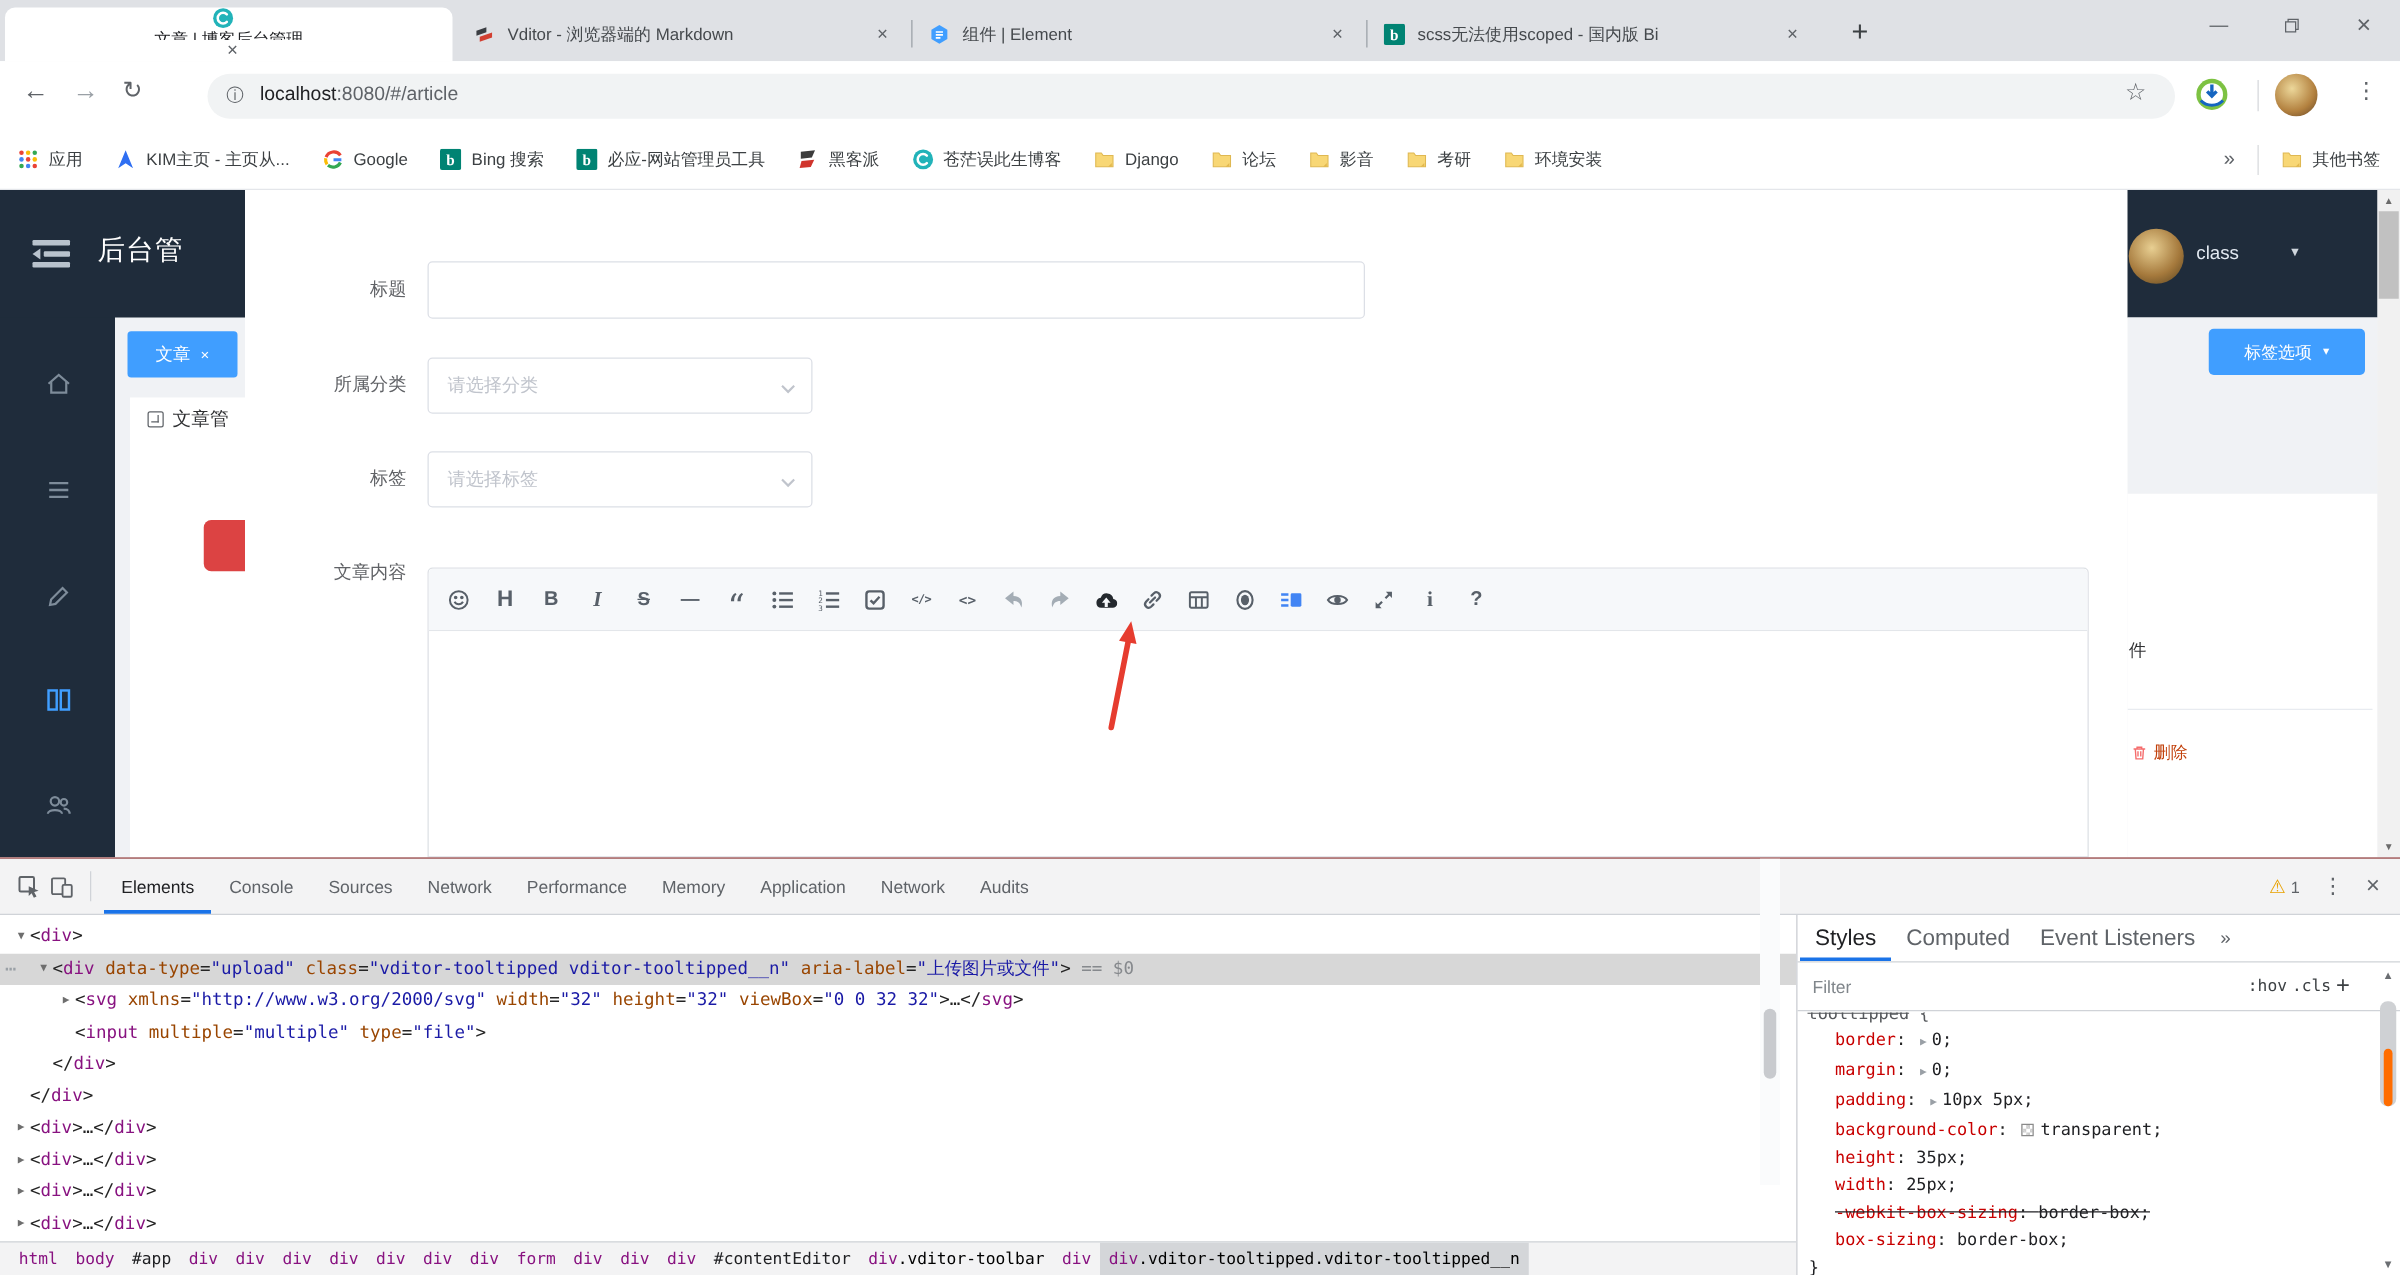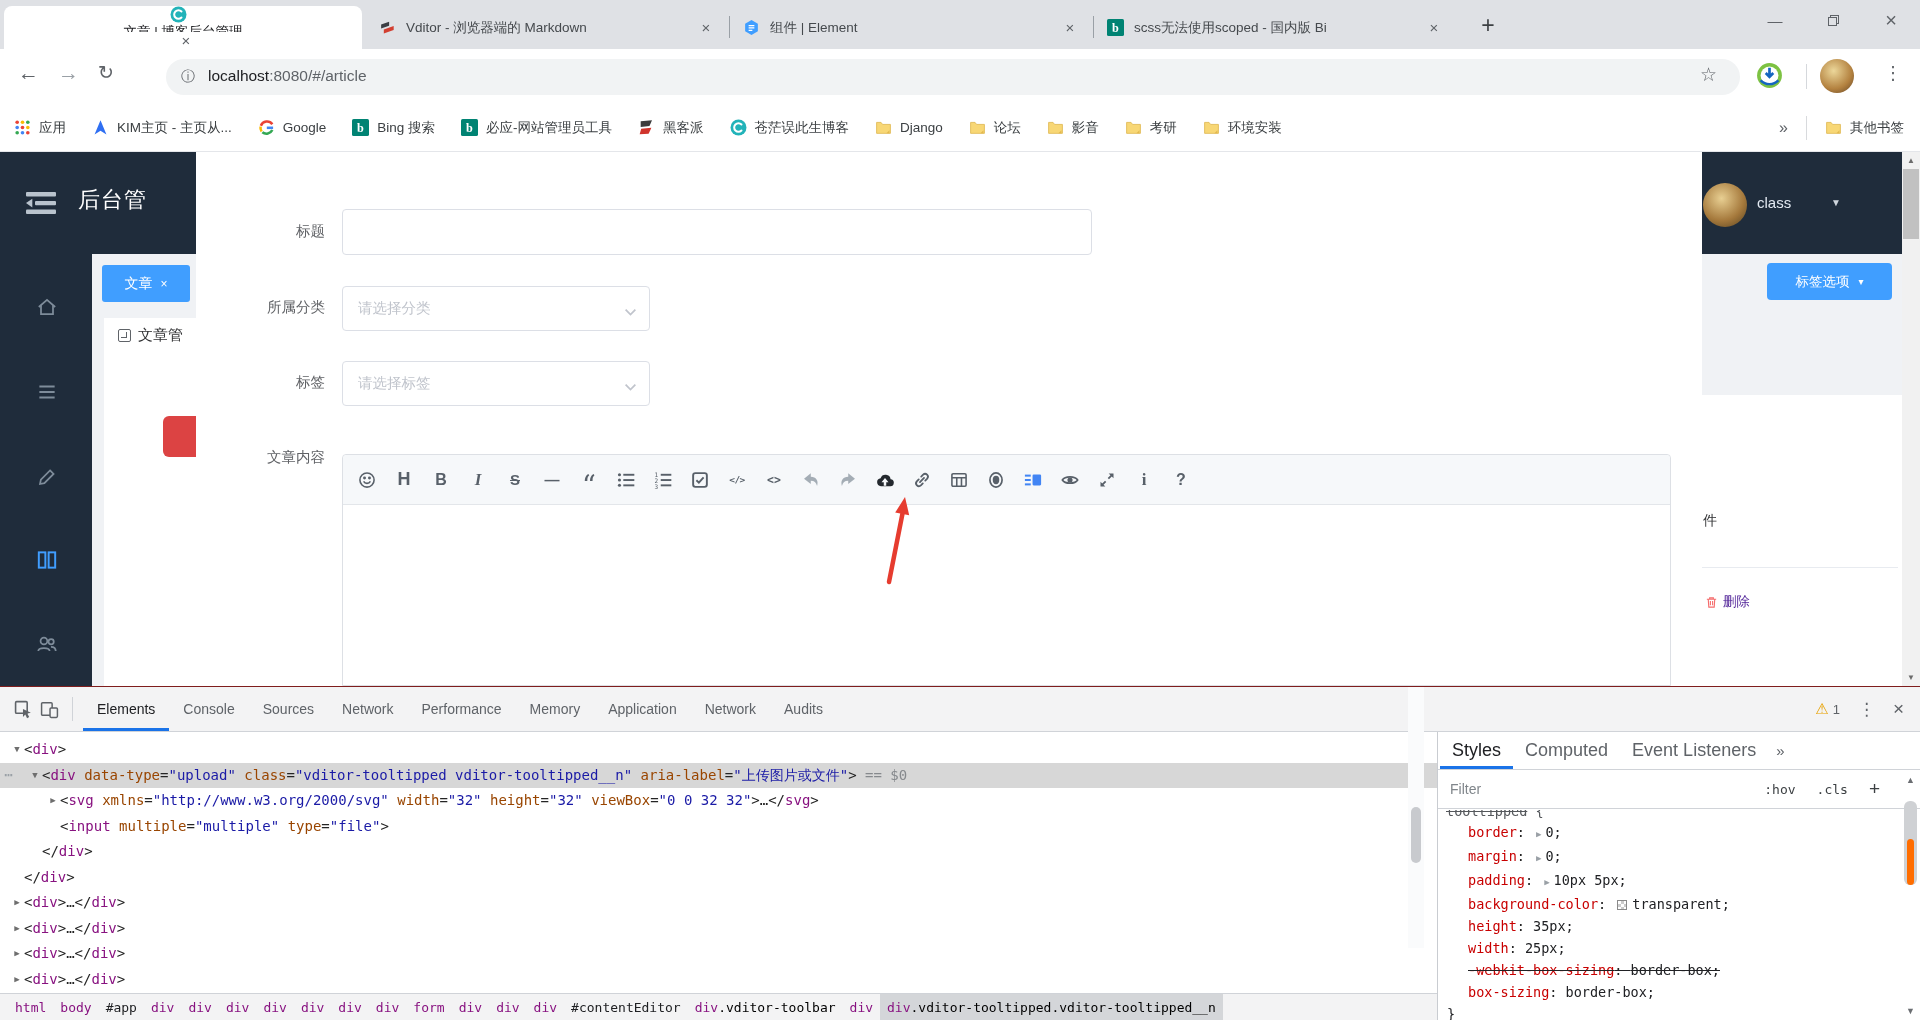--- a/index.html
+++ b/index.html
@@ -50,21 +50,21 @@
 .cardL{position:absolute;left:104px;top:166px;width:92px;height:368px;background:#fff}
 .ptitle{position:absolute;left:118px;top:174px;display:flex;align-items:center;gap:7px;font-size:15px;color:#303133;white-space:nowrap}
 .sqico{width:13px;height:13px;border:1.6px solid #5f6368;border-radius:2px;position:relative;flex:0 0 auto}
 .sqico::after{content:"";position:absolute;left:2px;top:2px;width:5px;height:5px;border-right:1.6px solid #5f6368;border-bottom:1.6px solid #5f6368}
 .redbtn{position:absolute;left:163px;top:264px;width:33px;height:41px;background:#dc4343;border-radius:6px 0 0 6px}
 .stripR{position:absolute;left:1702px;top:102px;width:200px;height:432px;background:#f0f2f5}
 .cardR{position:absolute;left:1702px;top:243px;width:200px;height:291px;background:#fff}
 .tagsbtn{position:absolute;left:1767px;top:111px;width:125px;height:37px;background:#409eff;border-radius:4px;color:#fff;font-size:13.5px;display:flex;align-items:center;justify-content:center;gap:9px}
 .fragJ{position:absolute;left:1703px;top:360px;font-size:14px;color:#303133}
 .divR{position:absolute;left:1702px;top:415px;width:196px;height:1px;background:#e8ebf0}
-.delrow{position:absolute;left:1705px;top:441px;display:flex;align-items:center;gap:5px;font-size:13.5px;color:#4c1d95}
+.delrow{position:absolute;left:1705px;top:441px;display:flex;align-items:center;gap:5px;font-size:13.5px;color:#c2410c}
 .pgscroll{position:absolute;left:1902px;top:0;width:18px;height:534px;background:#f1f1f1}
 .pgscroll .ar{position:absolute;left:0;width:18px;text-align:center;font-size:8px;color:#6b6b6b}
 .pgthumb{position:absolute;left:1px;top:17px;width:16px;height:70px;background:#c1c1c1}
 
 .overlay{position:absolute;left:196px;top:0;width:1506px;height:534px;background:#fff}
 .f-label{position:absolute;left:0;width:129px;text-align:right;font-size:14.5px;color:#606266}
 .f-input{position:absolute;left:146px;top:57px;width:750px;height:46px;border:1px solid #dcdfe6;border-radius:4px;background:#fff}
 .f-sel{position:absolute;left:146px;width:308px;height:45px;border:1px solid #dcdfe6;border-radius:4px;background:#fff;display:flex;align-items:center;padding:0 15px;font-size:14.5px;color:#c0c4cc}
 .f-sel .sc{position:absolute;right:12px;top:17px;width:13px;height:9px}
 .editor{position:absolute;left:146px;top:302px;width:1329px;height:232px;border:1px solid #dde0e5;border-radius:4px 4px 0 0}
@@ -105,21 +105,21 @@
 .crumb{padding:0 7px;height:27px;line-height:27px;white-space:nowrap}
 .crumb.sel{background:#d4d6d9}
 .c-t{color:#881280}.c-id{color:#202124}.c-cls{color:#000000}
 .styles{position:absolute;left:1437px;top:45px;width:483px;height:289px;border-left:1px solid #c9ccd1;background:#fff}
 .st-tabs{height:38px;display:flex;align-items:center;padding-left:2px;border-bottom:1px solid #d0d3d8}
 .st-tab{padding:0 12px;font-size:18px;color:#5f6368;height:37px;line-height:37px}
 .st-tab.active{color:#202124;box-shadow:inset 0 -3px 0 #1a73e8}
 .st-more{color:#5f6368;font-size:15px;padding:0 8px}
 .st-filter{height:39px;border-bottom:1px solid #d0d3d8;display:flex;align-items:center;padding:0 40px 0 12px;font-size:14px}
 .flt{color:#80868b}
-.fctl{margin-left:auto;display:flex;align-items:center;gap:21px;color:#3c4043;font-size:13px;font-family:"DejaVu Sans Mono",monospace}
+.fctl{margin-left:auto;display:flex;align-items:center;gap:4px;color:#3c4043;font-size:13px;font-family:"DejaVu Sans Mono",monospace}
 .fplus{font-size:19px;font-family:"Liberation Sans",sans-serif}
 .st-css{font-family:"DejaVu Sans Mono",monospace;font-size:13.5px;line-height:22px;color:#202124;padding-top:1px}
 .clip{height:11px;overflow:hidden;position:relative}
 .clip .in{position:absolute;bottom:-1px;left:8px;color:#55585c}
 .strike{text-decoration:line-through}
 .cssline{padding-left:30px;white-space:nowrap}
 .pn{color:#c80000}
 .parr{color:#9aa0a6;font-size:9px;margin:0 4px 0 3px}
 .swatch{display:inline-block;width:10px;height:10px;border:1px solid #8a8a8a;margin:0 5px -1px 3px;background:linear-gradient(45deg,#ccc 25%,transparent 25%,transparent 75%,#ccc 75%),linear-gradient(45deg,#ccc 25%,#fff 25%,#fff 75%,#ccc 75%);background-size:6px 6px;background-position:0 0,3px 3px}
 .brace{padding-left:9px}

